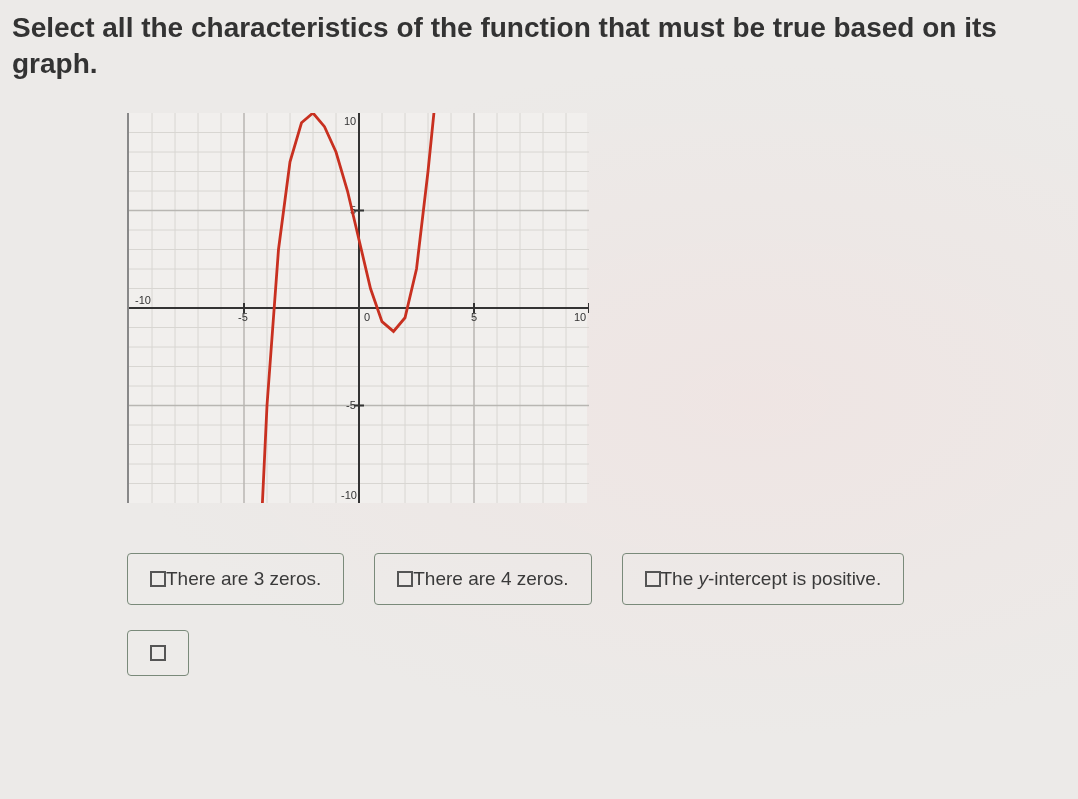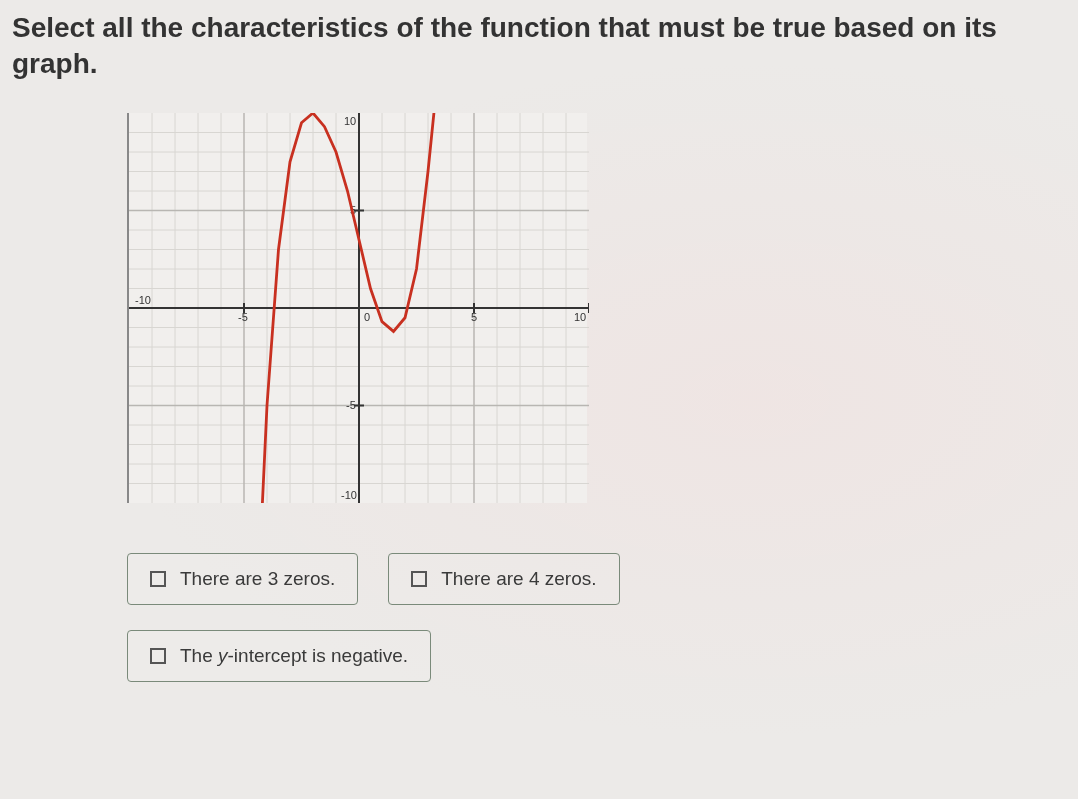--- a/index.html
+++ b/index.html
@@ -40,21 +40,20 @@
     gap: 25px 30px;
     margin-left: 115px;
     margin-top: 50px;
   }
   .opt {
     border: 1.5px solid #7a8a7a;
     border-radius: 4px;
     padding: 14px 22px;
     display: flex;
     align-items: center;
-    gap: 14px;
     font-size: 19px;
     color: #3a3a3a;
     background: rgba(255,255,255,0.05);
   }
   .opt .box {
     width: 16px;
     height: 16px;
     border: 2px solid #555;
     flex: 0 0 auto;
   }
@@ -163,21 +162,24 @@
 
 <div class="options">
   <div class="opt">
     <span class="box"></span>
     <span>There are 3 zeros.</span>
   </div>
   <div class="opt">
     <span class="box"></span>
     <span>There are 4 zeros.</span>
   </div>
+  <div class="opt">
+    <span class="box"></span>
+    <span>
+      <span>The </span><em>y</em><span>-intercept is positive.</span>
+    </span>
+  </div>
   <div class="row2">
     <div class="opt">
       <span class="box"></span>
-      <span>
-        <span>The </span><em>y</em><span>-intercept is negative.</span>
-      </span>
     </div>
   </div>
 </div>
 
 </body></html>

